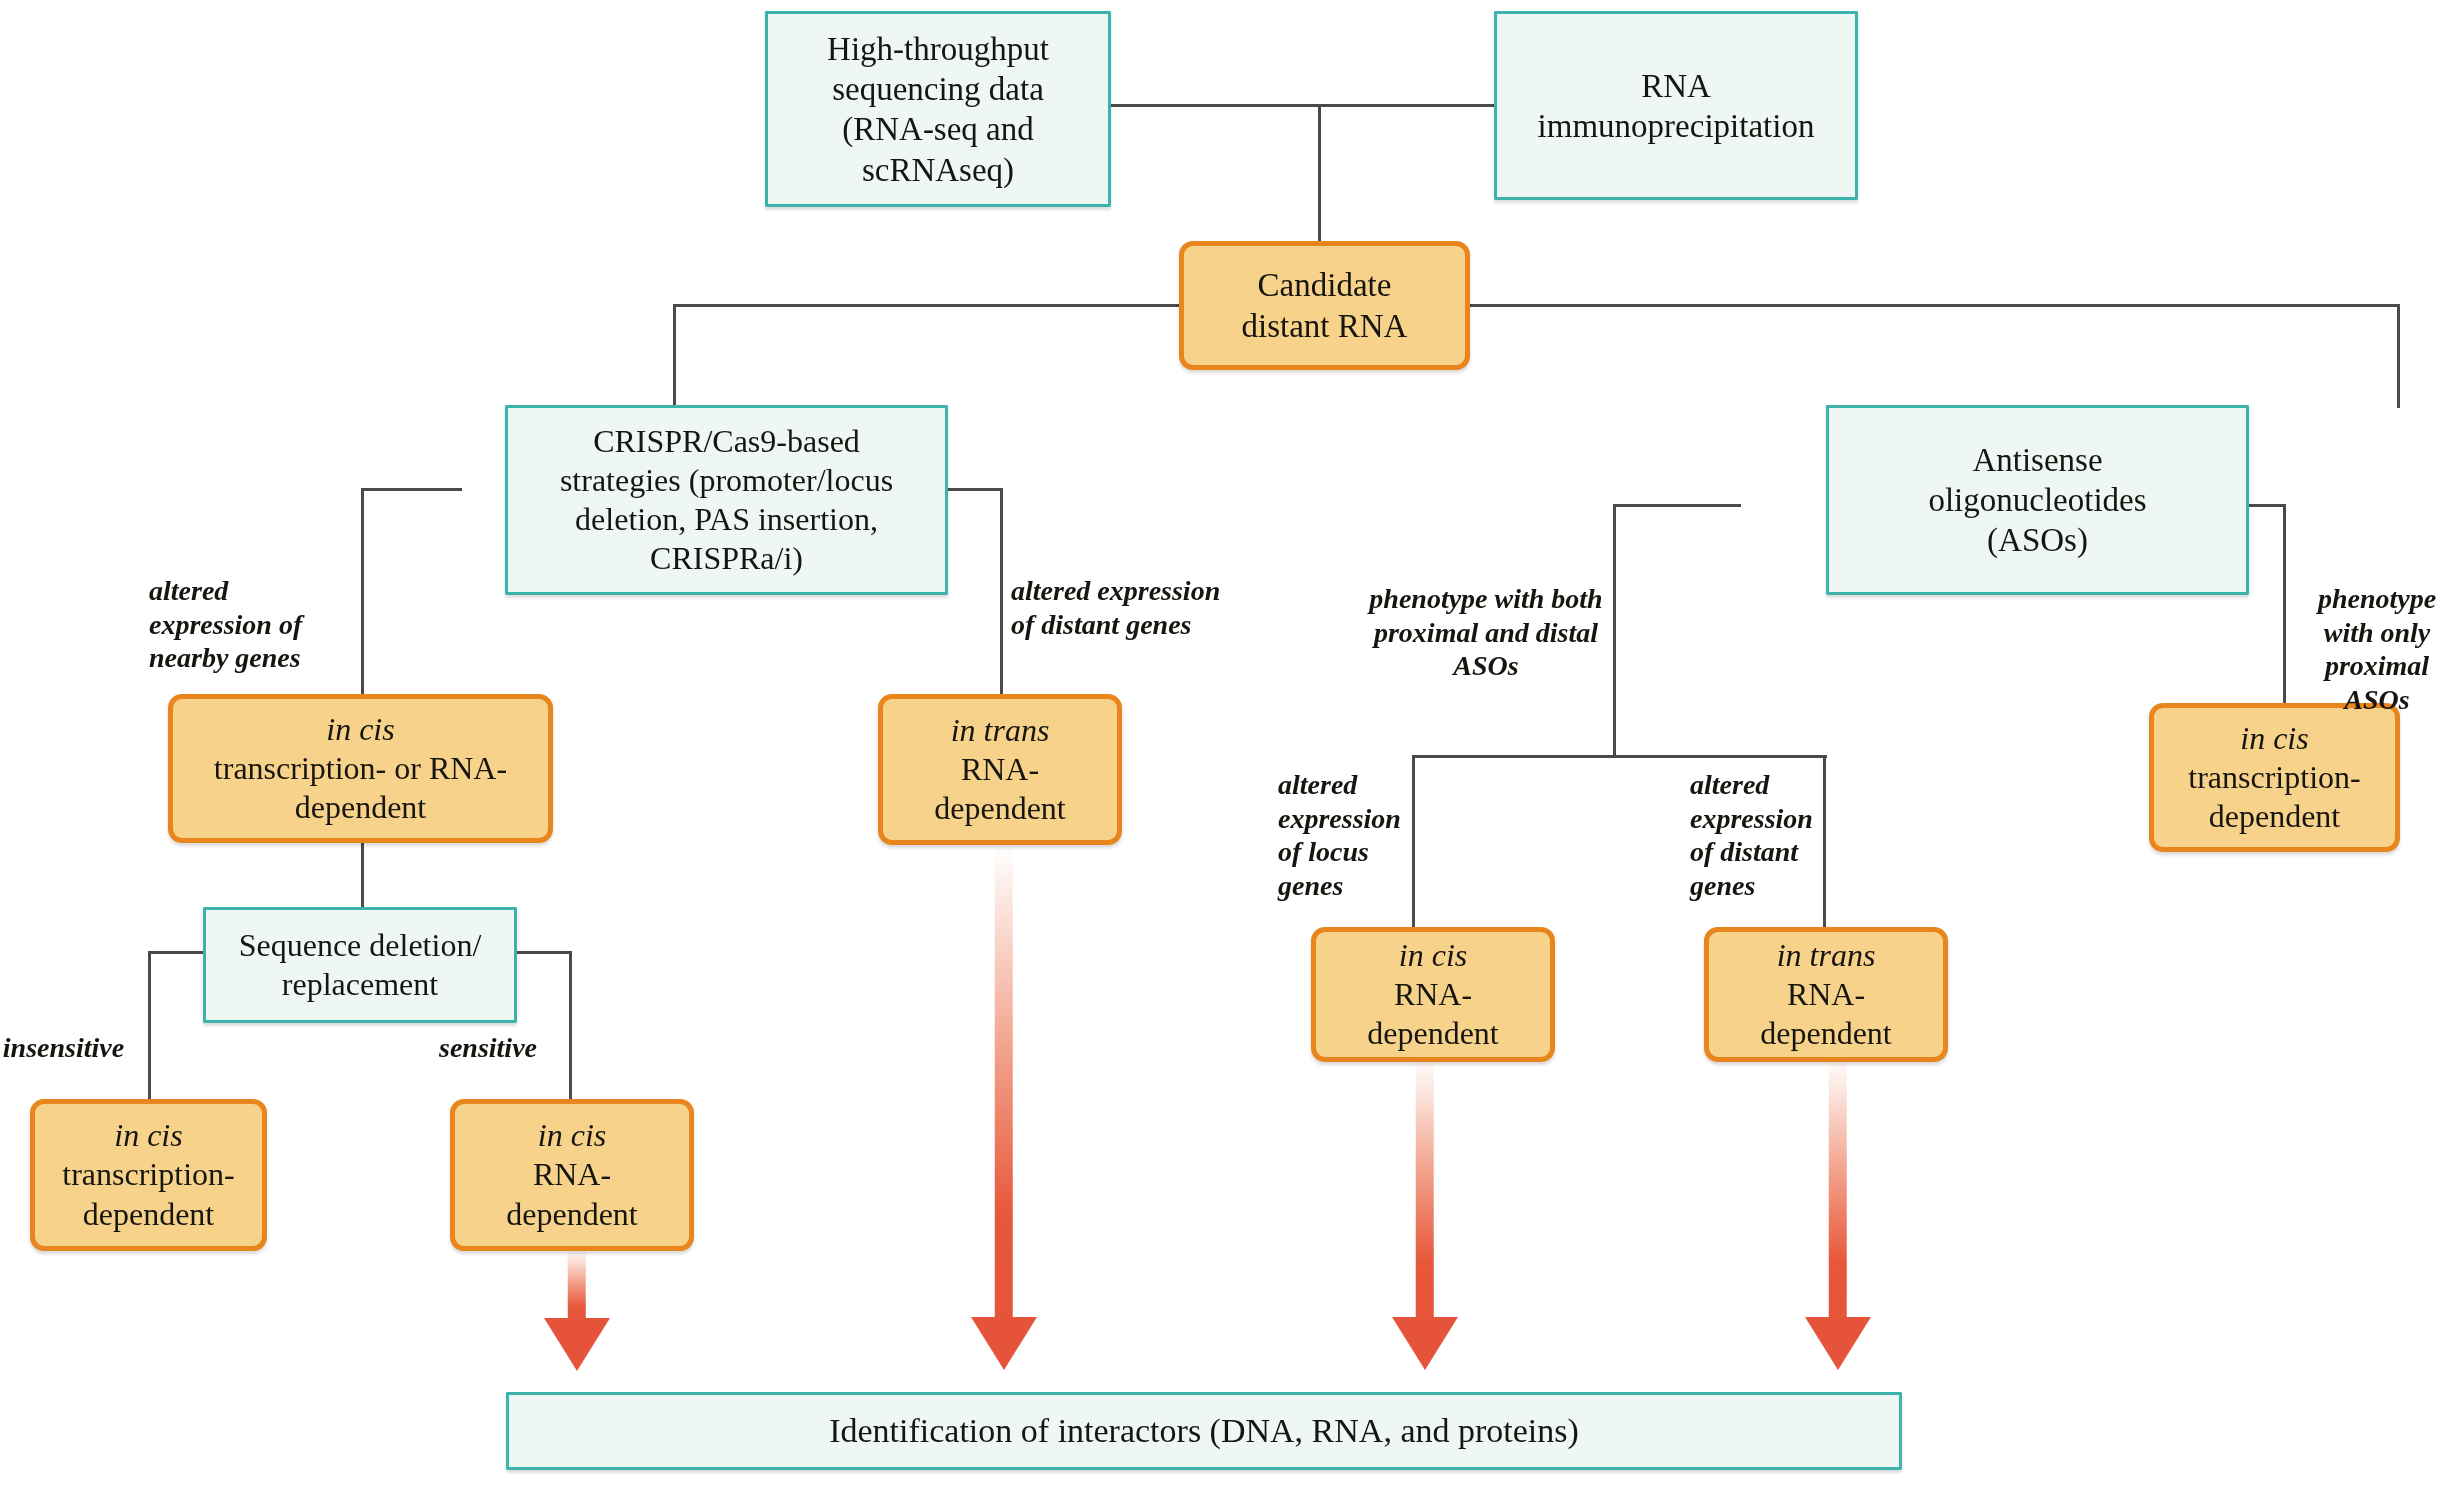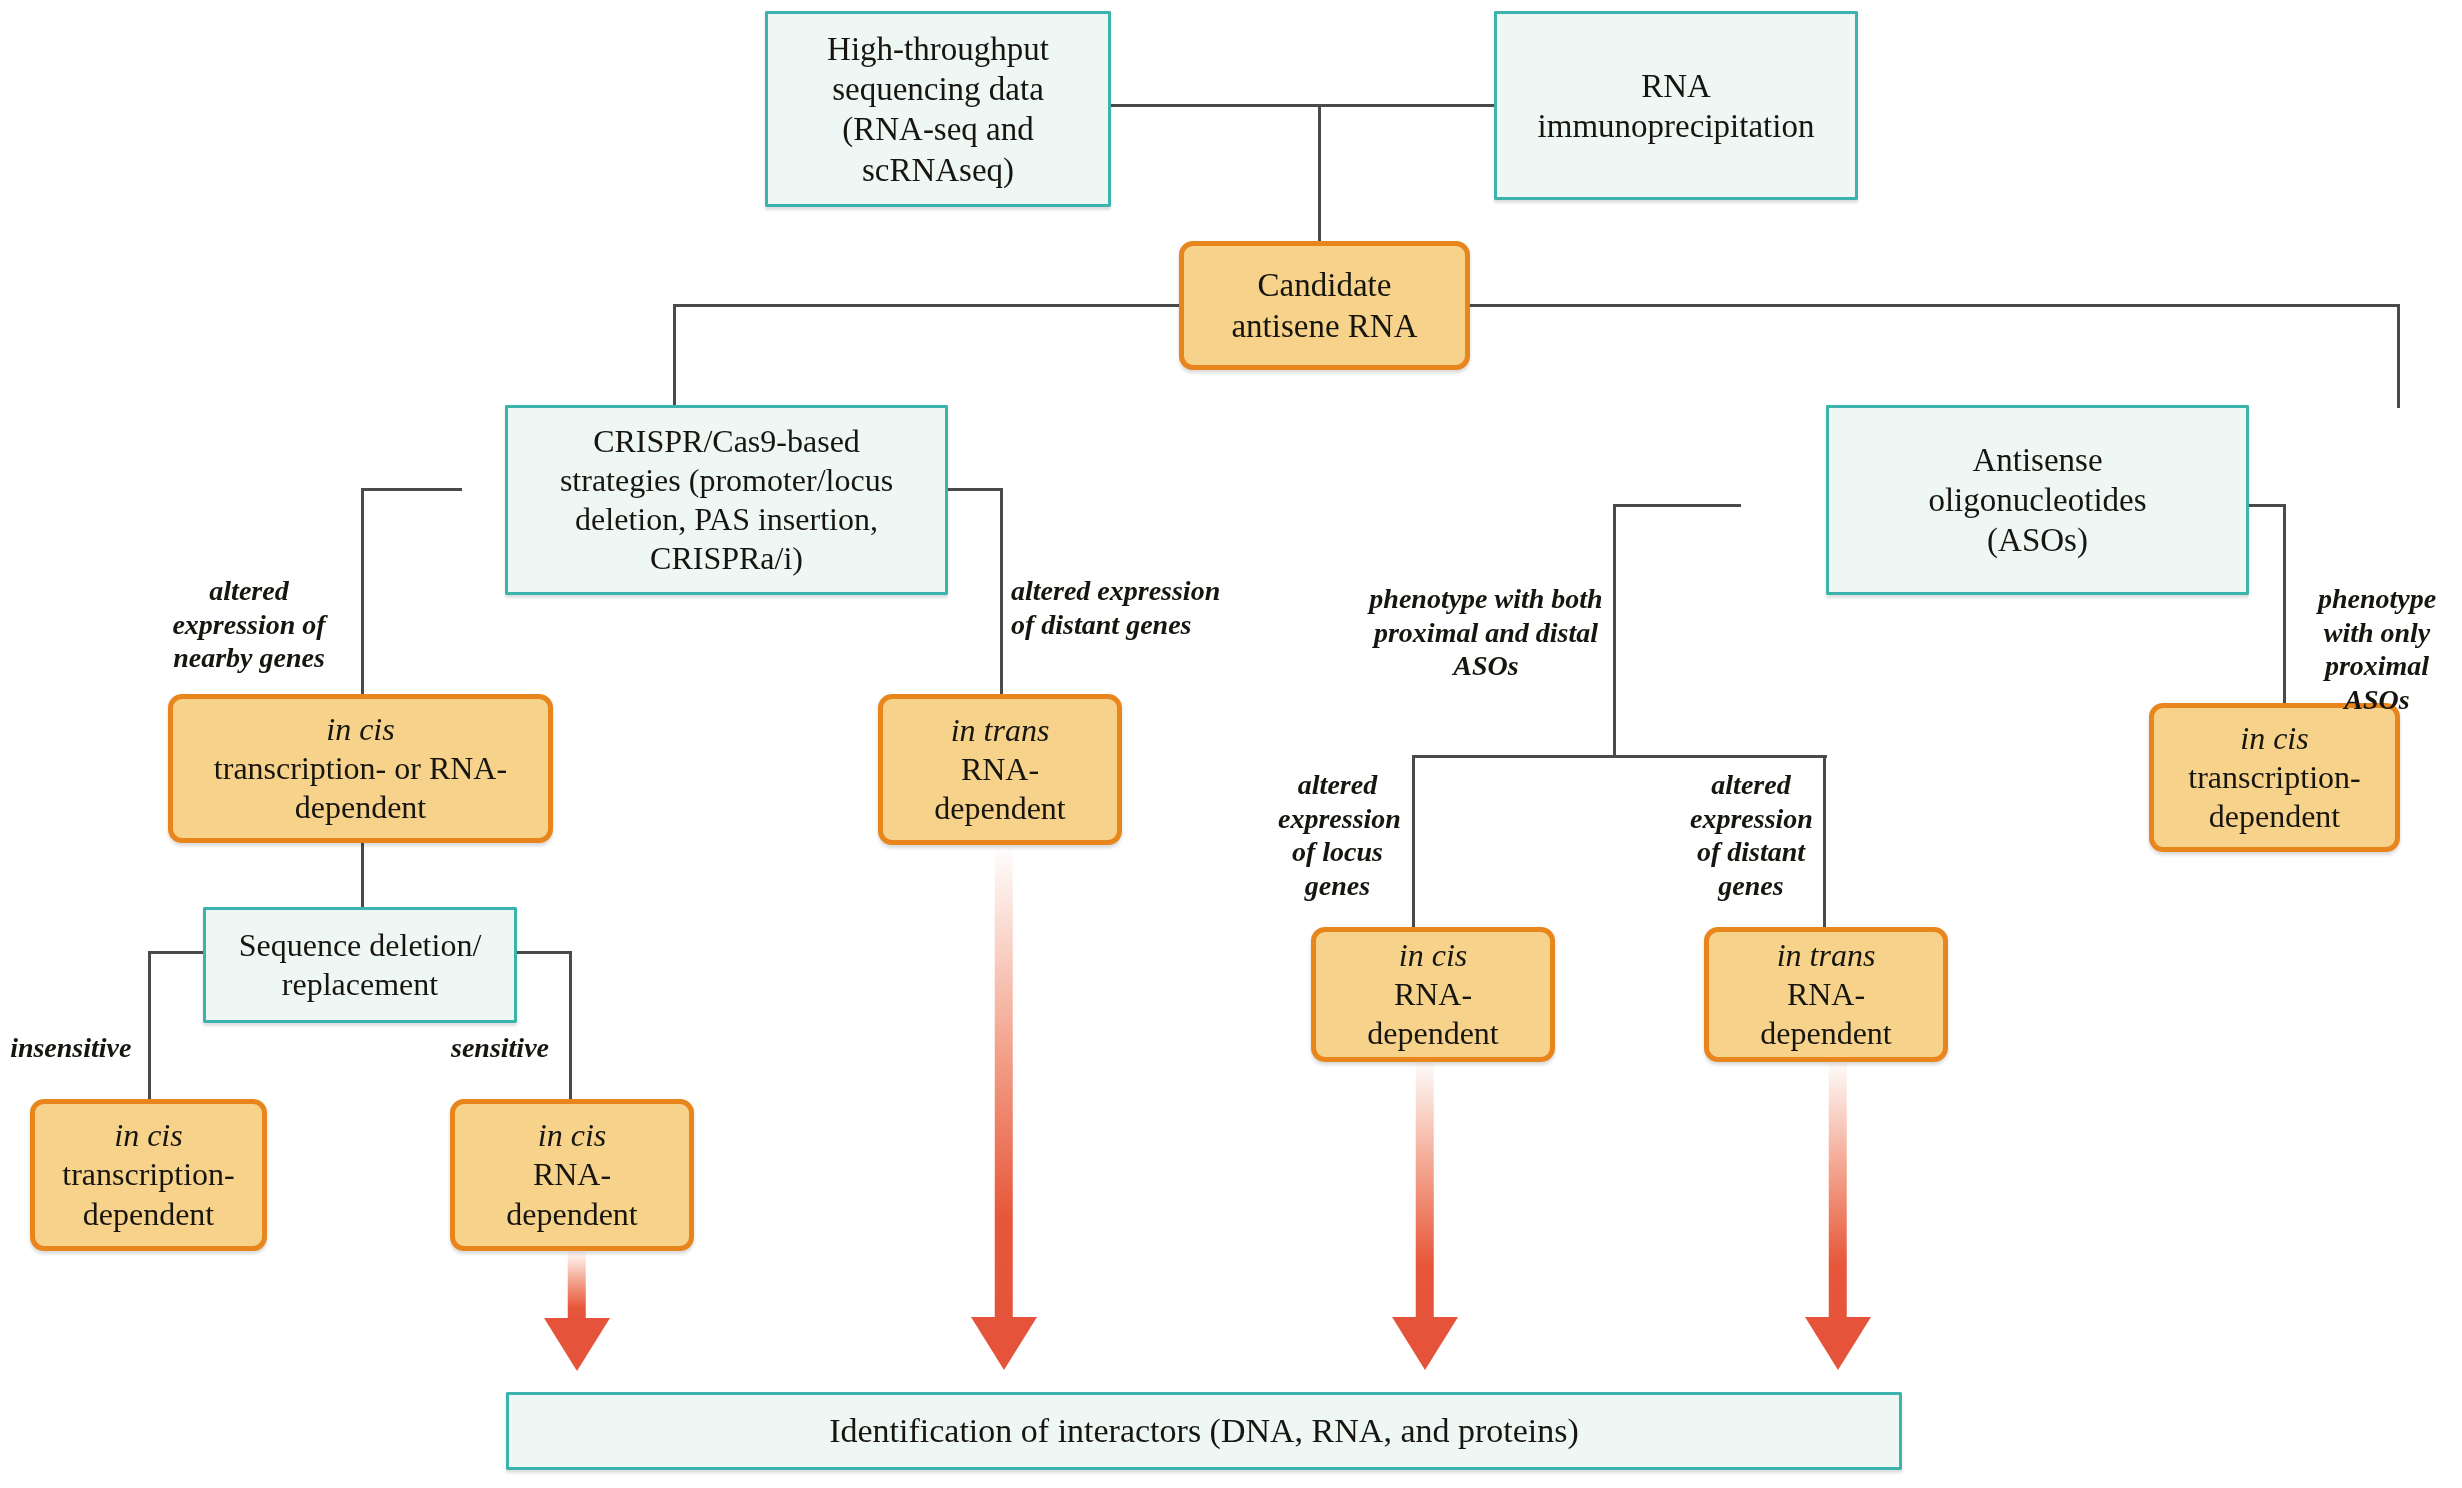--- a/index.html
+++ b/index.html
@@ -14,21 +14,21 @@
         box-shadow:0 2.1px 2.8px rgba(0,0,0,.13);}
   .orange{background:#f6d28a;border:5px solid #e8861d;border-radius:14px;
           box-shadow:0 2.1px 3.6px rgba(0,0,0,.15);}
 
   .node span{display:block;}
   .ital{font-style:italic;}
 
   
   .elabel{position:absolute;font-family:"Liberation Serif", serif;font-style:italic;
           font-weight:700;color:#17150f;line-height:1.2;z-index:4;}
-  .elabel.r{text-align:center;}
+  .elabel.r{text-align:left;}
   .elabel.l{text-align:left;}
   .elabel.c{text-align:center;}
 
   
   .ln{position:absolute;background:#4a4a4a;z-index:1;}
   .h{height:2.8px;}
   .v{width:2.8px;}
 
   
   .arrow{position:absolute;z-index:2;}
@@ -113,21 +113,21 @@
   <div class="node teal" style="left:1494px;top:11.4px;width:364px;height:189px;font-size:33px;">
     <div>
       <span>RNA</span>
       <span>immunoprecipitation</span>
     </div>
   </div>
 
   <div class="node orange" style="left:1179px;top:241px;width:291px;height:129px;font-size:33px;">
     <div>
       <span>Candidate</span>
-      <span>antisene RNA</span>
+      <span>distant RNA</span>
     </div>
   </div>
 
   <div class="node teal" style="left:460px;top:405px;width:443px;height:190px;font-size:32px;margin-left:45px;">
     <div>
       <span>CRISPR/Cas9-based</span>
       <span>strategies (promoter/locus</span>
       <span>deletion, PAS insertion,</span>
       <span>CRISPRa/i)</span>
     </div>

